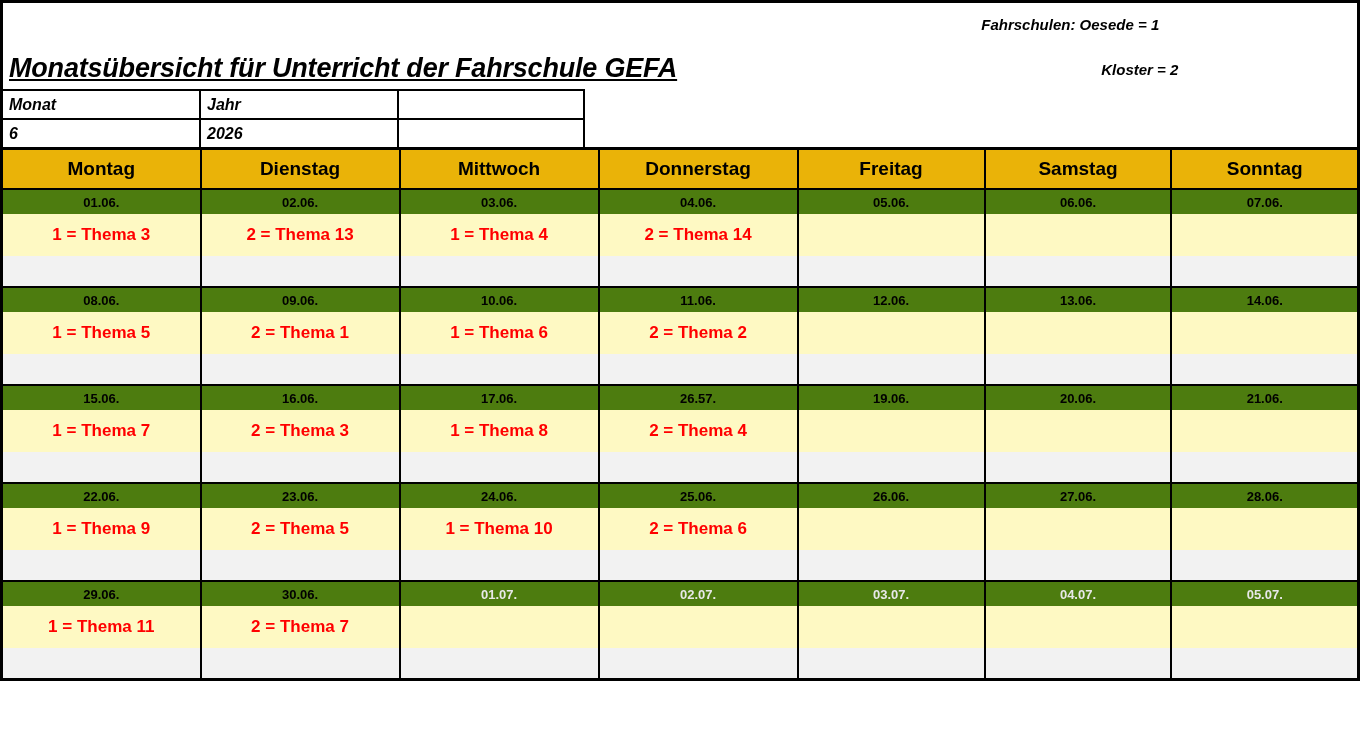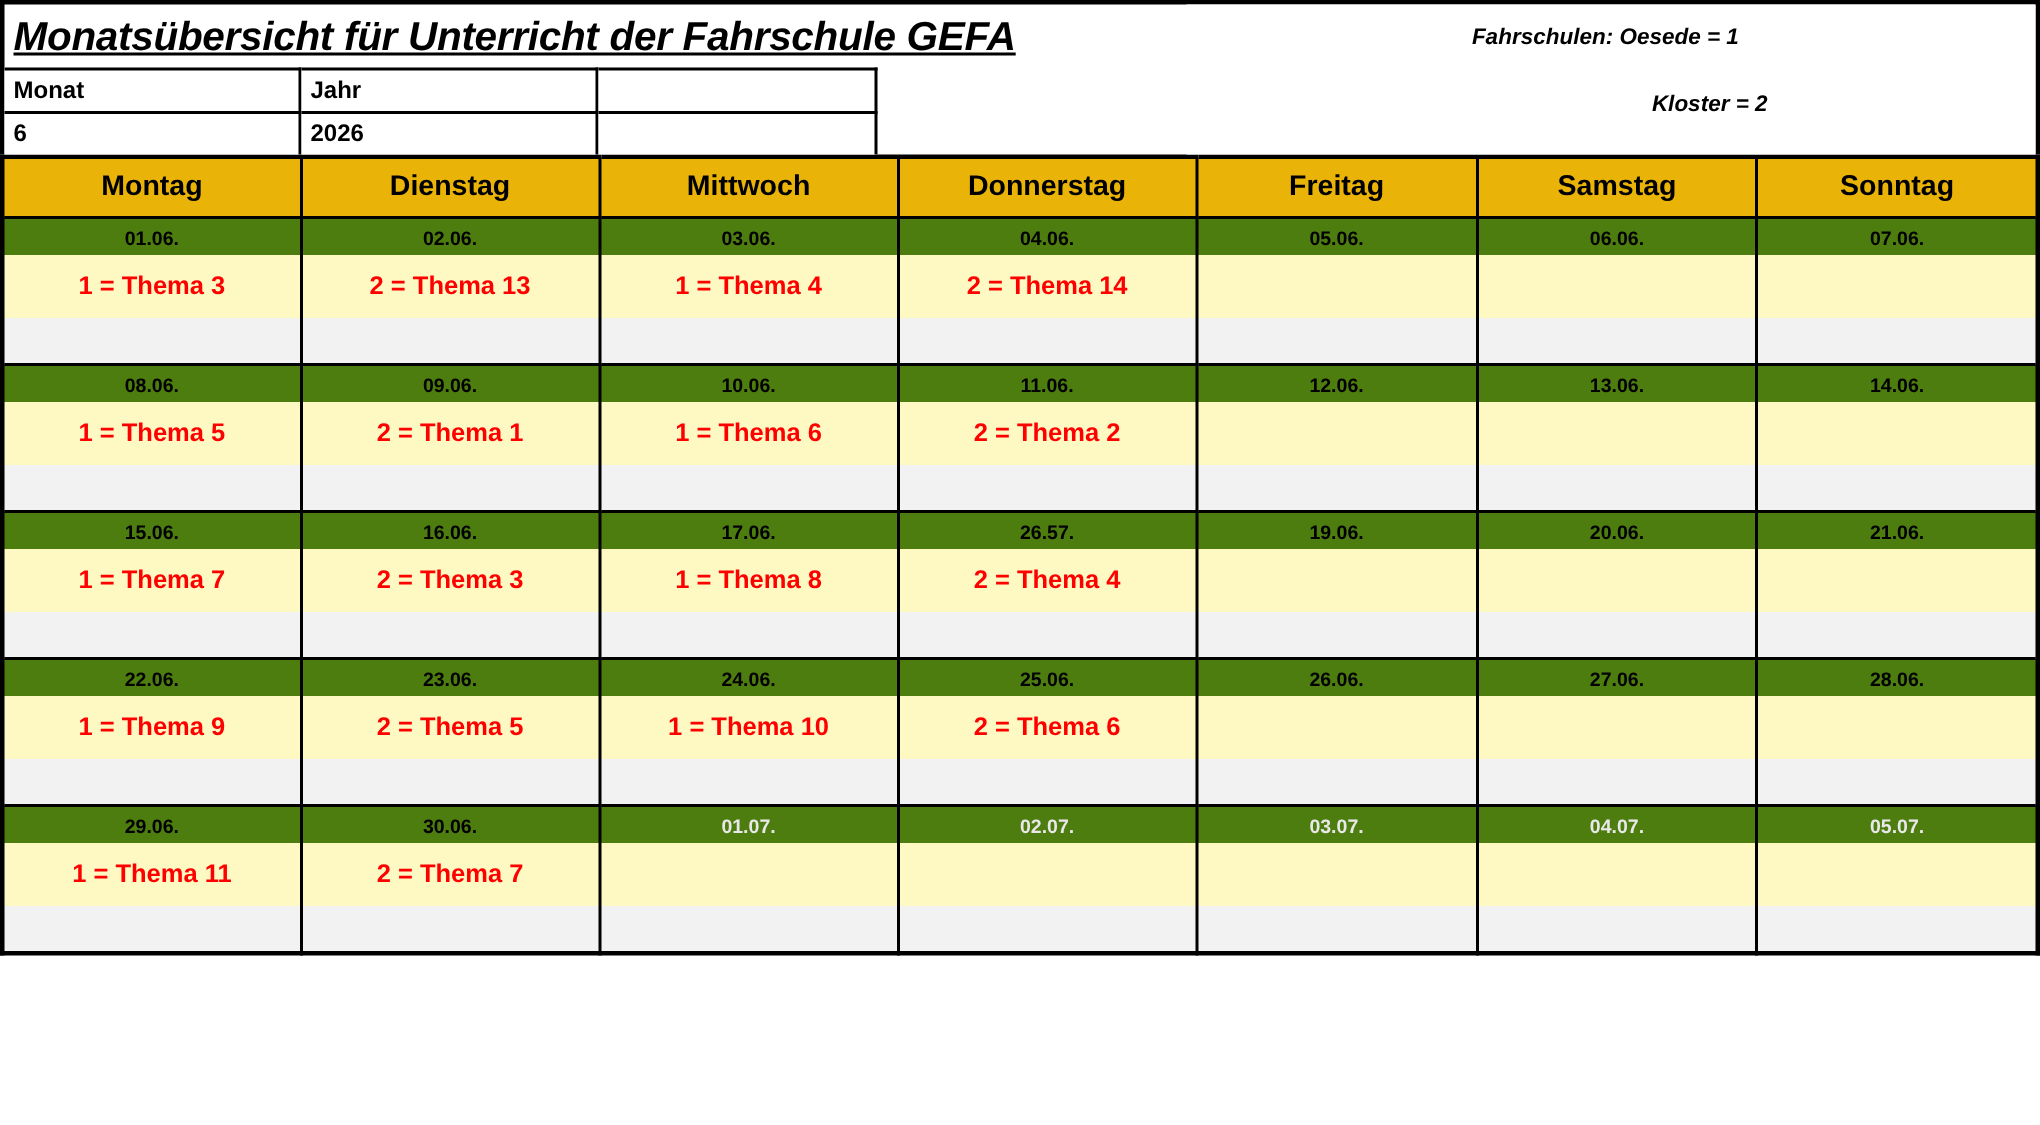--- a/index.html
+++ b/index.html
@@ -25,20 +25,21 @@
     display: flex;
     width: 1360px;
     box-sizing: border-box;
     border-top: 3px solid #000;
     border-left: 3px solid #000;
     border-right: 3px solid #000;
   }
   .header-left {
     width: 790px;
     box-sizing: border-box;
+    margin-top: 44px;
   }
   .title-row {
     height: 42px;
     box-sizing: border-box;
     display: flex;
     align-items: center;
   }
   .doc-title {
     font-size: 27px;
     font-weight: bold;
@@ -46,20 +47,21 @@
     color: #000;
     text-decoration: underline;
     white-space: nowrap;
     padding-left: 6px;
     letter-spacing: -0.2px;
   }
   .mj-row {
     display: flex;
     height: 29px;
     box-sizing: border-box;
+    font-style: italic;
   }
   .mj-cell {
     box-sizing: border-box;
     border-top: 2px solid #000;
     border-right: 2px solid #000;
     font-size: 16px;
     font-weight: bold;
     display: flex;
     align-items: center;
     padding-left: 6px;

